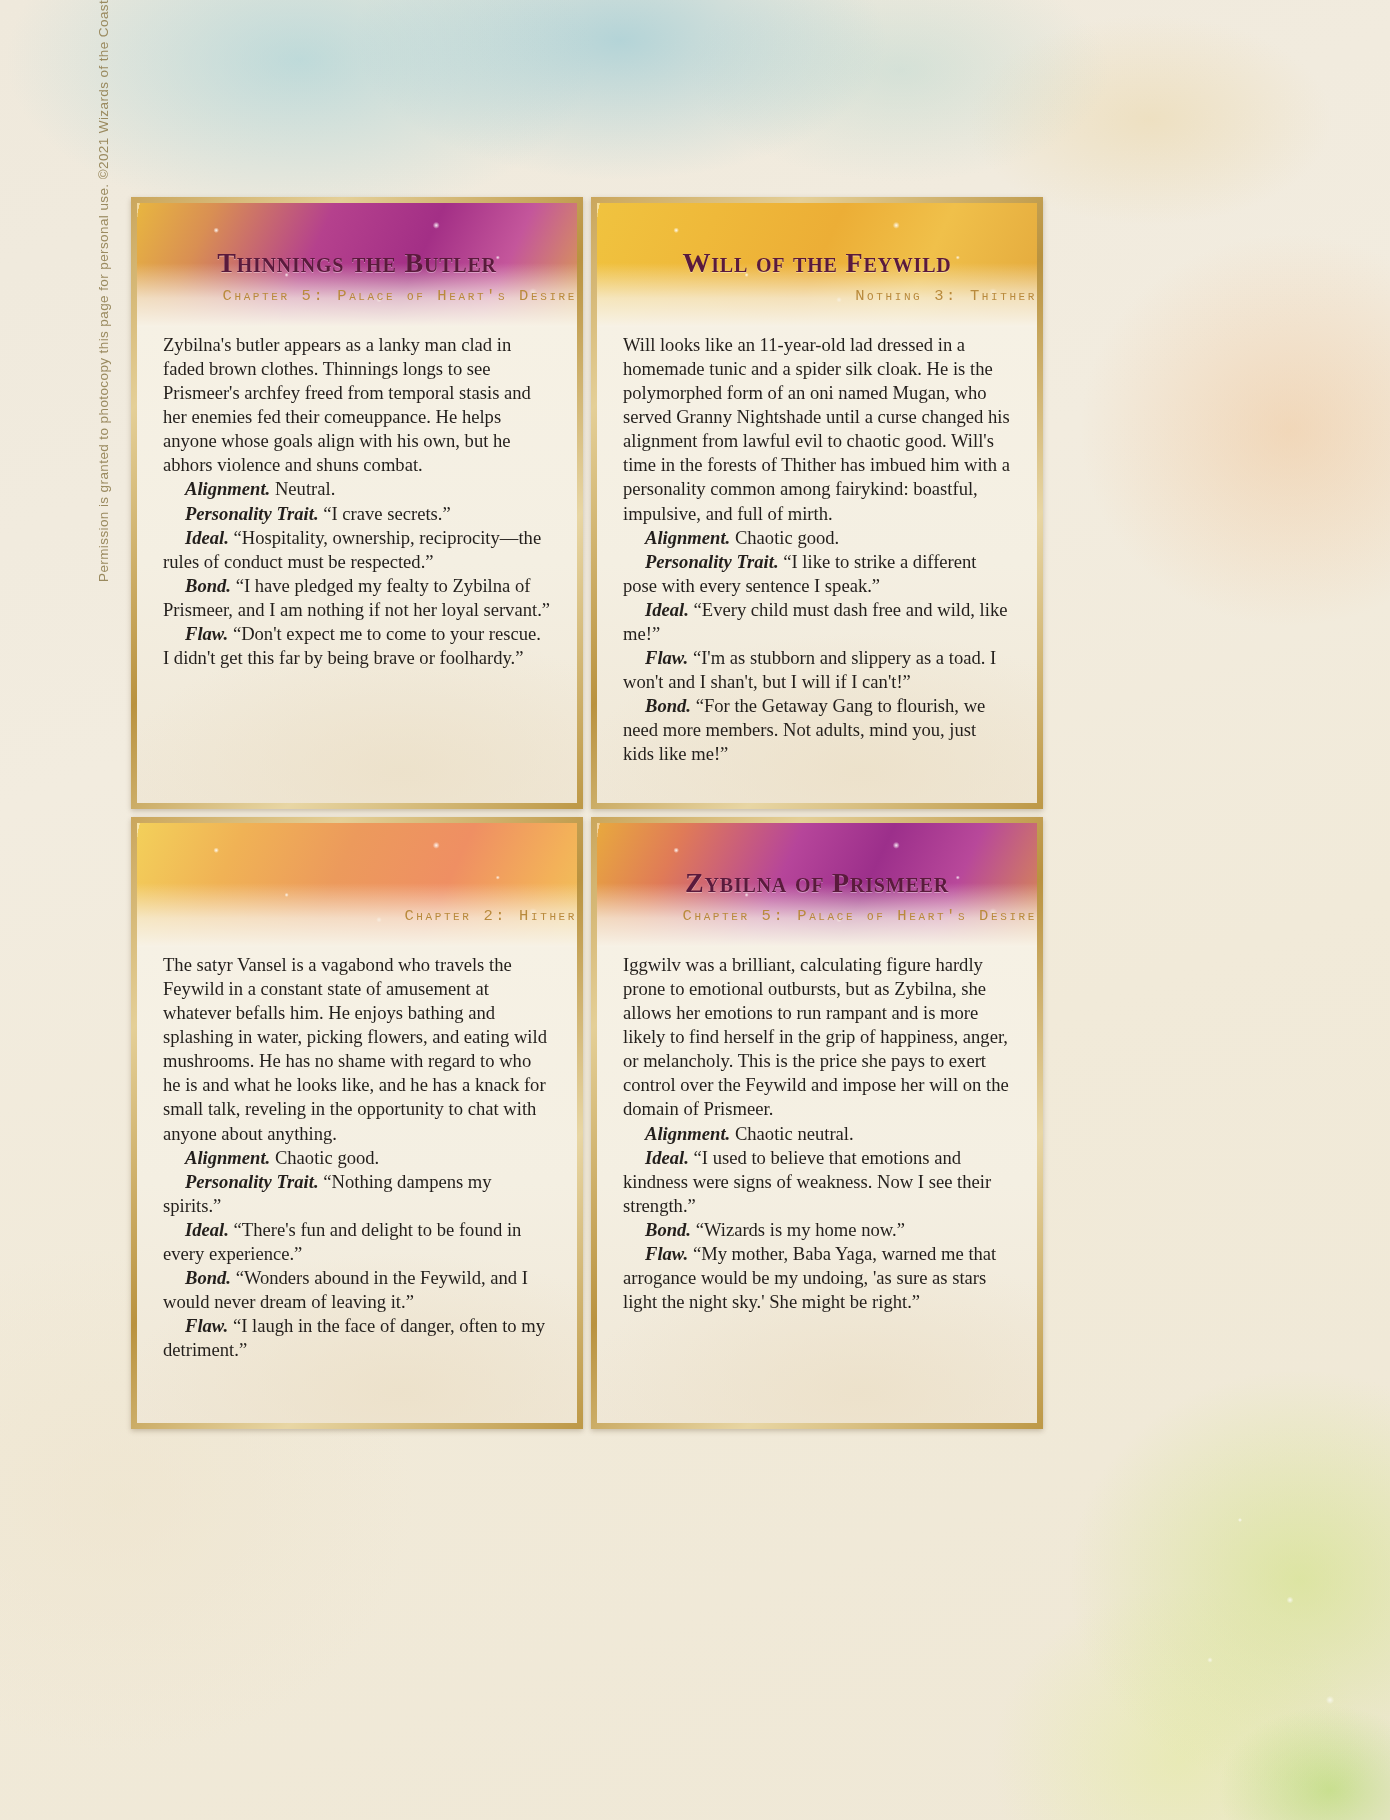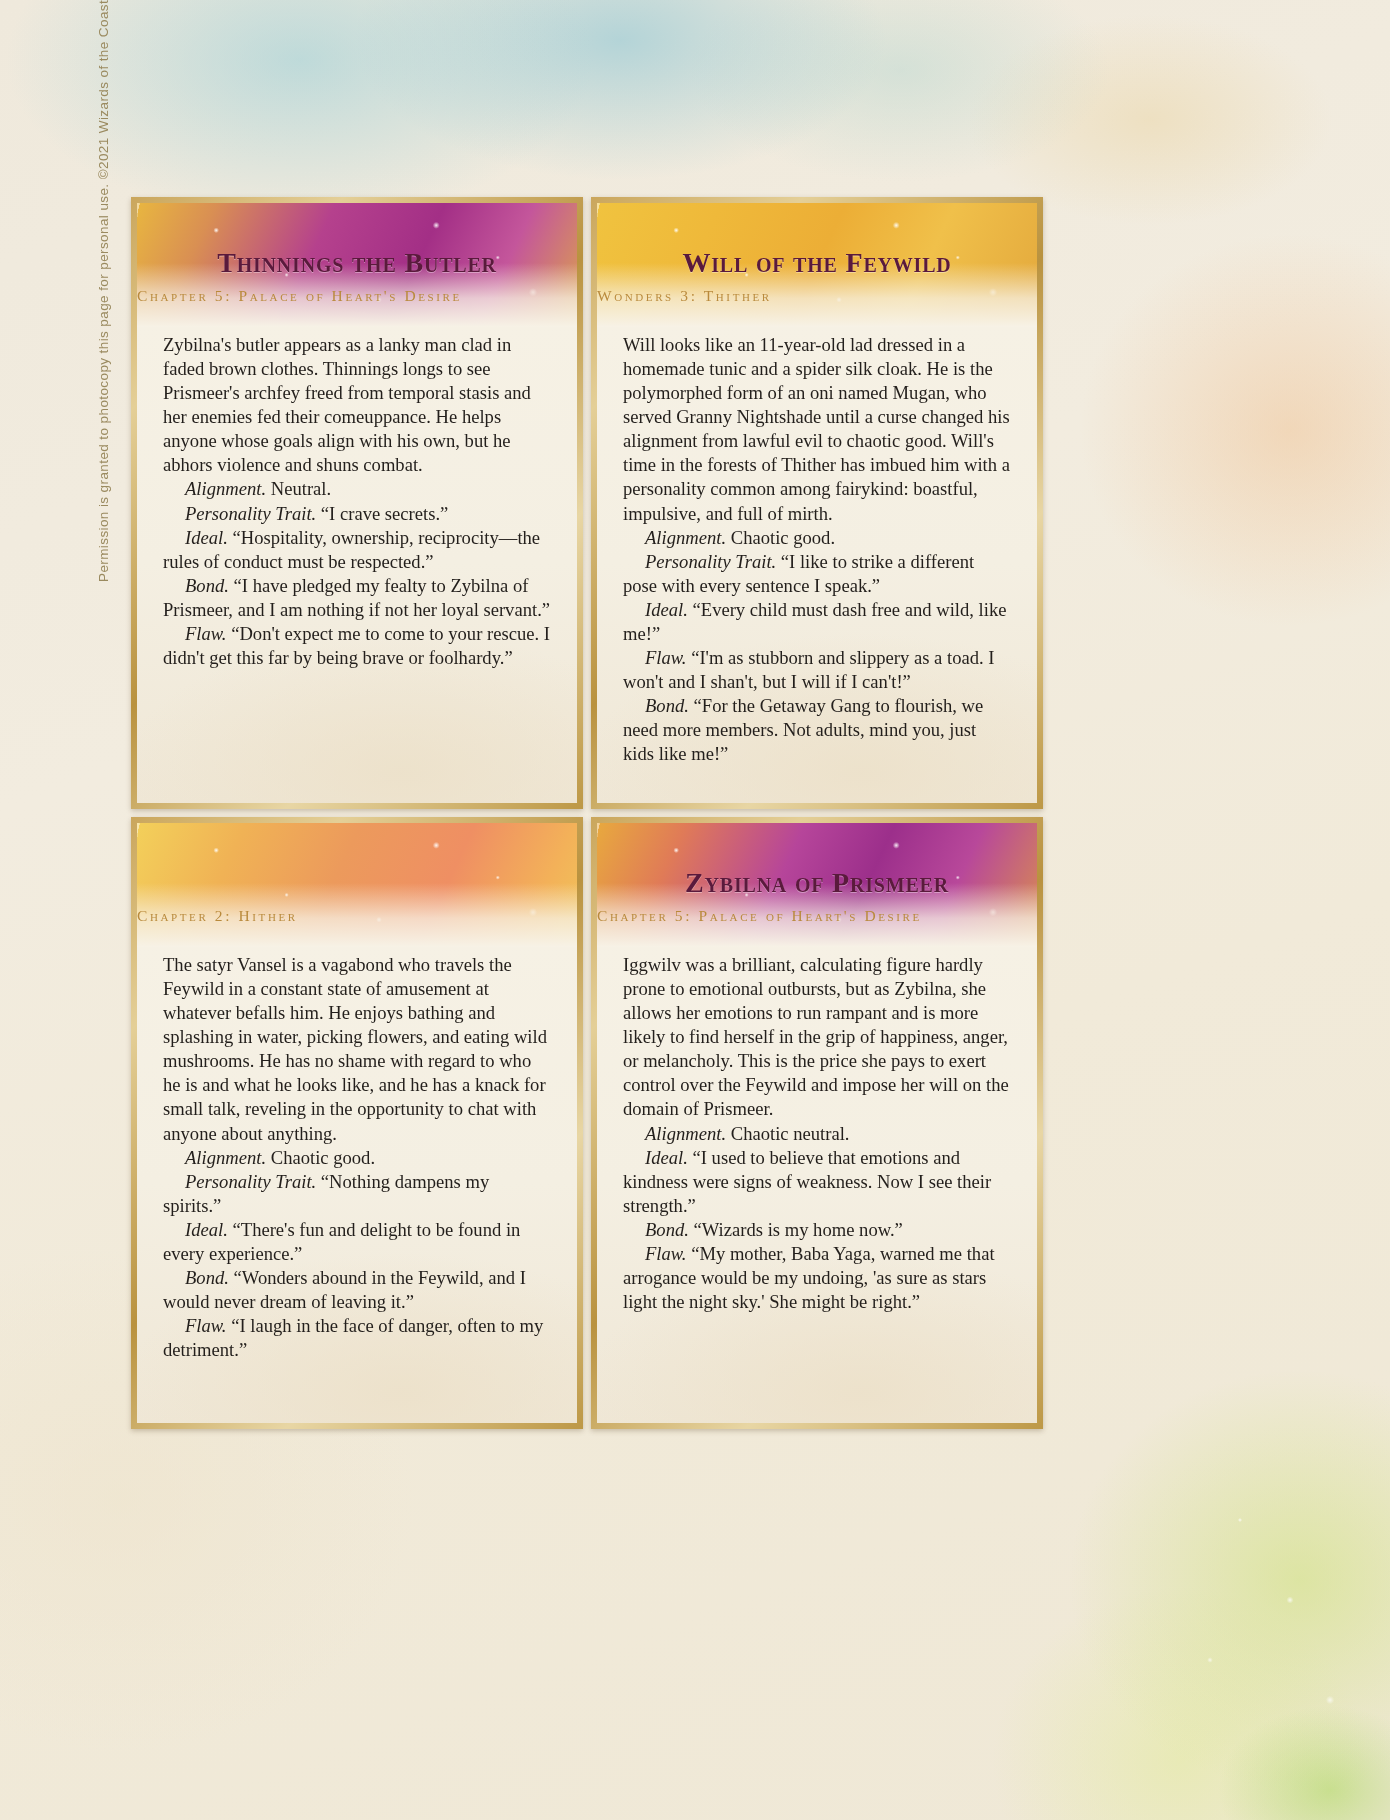--- a/index.html
+++ b/index.html
@@ -152,22 +152,22 @@
     font-variant: small-caps;
     letter-spacing: 0.8px;
     color: #5a1a3c;
     text-shadow: 0 1px 0 rgba(255,255,255,0.35);
     z-index: 3;
   }
   .card-subtitle {
     position: absolute;
     left: 0; right: 0;
     top: 84px;
-    text-align: left;
-    font-family: Liberation Serif, serif;
+    text-align: right;
+    font-family: Liberation Mono, monospace;
     font-size: 15.5px;
     font-variant: small-caps;
     letter-spacing: 2.6px;
     color: #b98a3c;
     z-index: 3;
   }
 
   .card-body {
     position: relative;
     padding: 6px 26px 16px 26px;
@@ -176,21 +176,21 @@
     color: #231f1c;
     text-align: left;
   }
   .card-body p {
     margin: 0;
   }
   .card-body p.trait {
     text-indent: 22px;
   }
   .lead-in {
-    font-weight: normal;
+    font-weight: bold;
     font-style: italic;
     text-align: right;
   }
 </style>
 </head>
 <body>
 
 <div id="page-bg"></div>
 
 <div id="copyright">Permission is granted to photocopy this page for personal use. ©2021 Wizards of the Coast</div>
@@ -216,21 +216,21 @@
       </div>
     </div>
     <div class="card">
       <div class="card-inner">
         <div class="banner theme-gold">
           <div class="streaks"></div>
           <div class="glints"></div>
           <div class="fade"></div>
         </div>
         <div class="card-title">Will of the Feywild</div>
-        <div class="card-subtitle">Wonders 3: Thither</div>
+        <div class="card-subtitle">Nothing 3: Thither</div>
         <div class="card-body">
           <p>Will looks like an 11-year-old lad dressed in a homemade tunic and a spider silk cloak. He is the polymorphed form of an oni named Mugan, who served Granny Nightshade until a curse changed his alignment from lawful evil to chaotic good. Will's time in the forests of Thither has imbued him with a personality common among fairykind: boastful, impulsive, and full of mirth.</p>
           <p class="trait"><span class="lead-in">Alignment.</span> <span>Chaotic good.</span></p>
           <p class="trait"><span class="lead-in">Personality Trait.</span> <span>“I like to strike a different pose with every sentence I speak.”</span></p>
           <p class="trait"><span class="lead-in">Ideal.</span> <span>“Every child must dash free and wild, like me!”</span></p>
           <p class="trait"><span class="lead-in">Flaw.</span> <span>“I'm as stubborn and slippery as a toad. I won't and I shan't, but I will if I can't!”</span></p>
           <p class="trait"><span class="lead-in">Bond.</span> <span>“For the Getaway Gang to flourish, we need more members. Not adults, mind you, just kids like me!”</span></p>
         </div>
       </div>
     </div>

